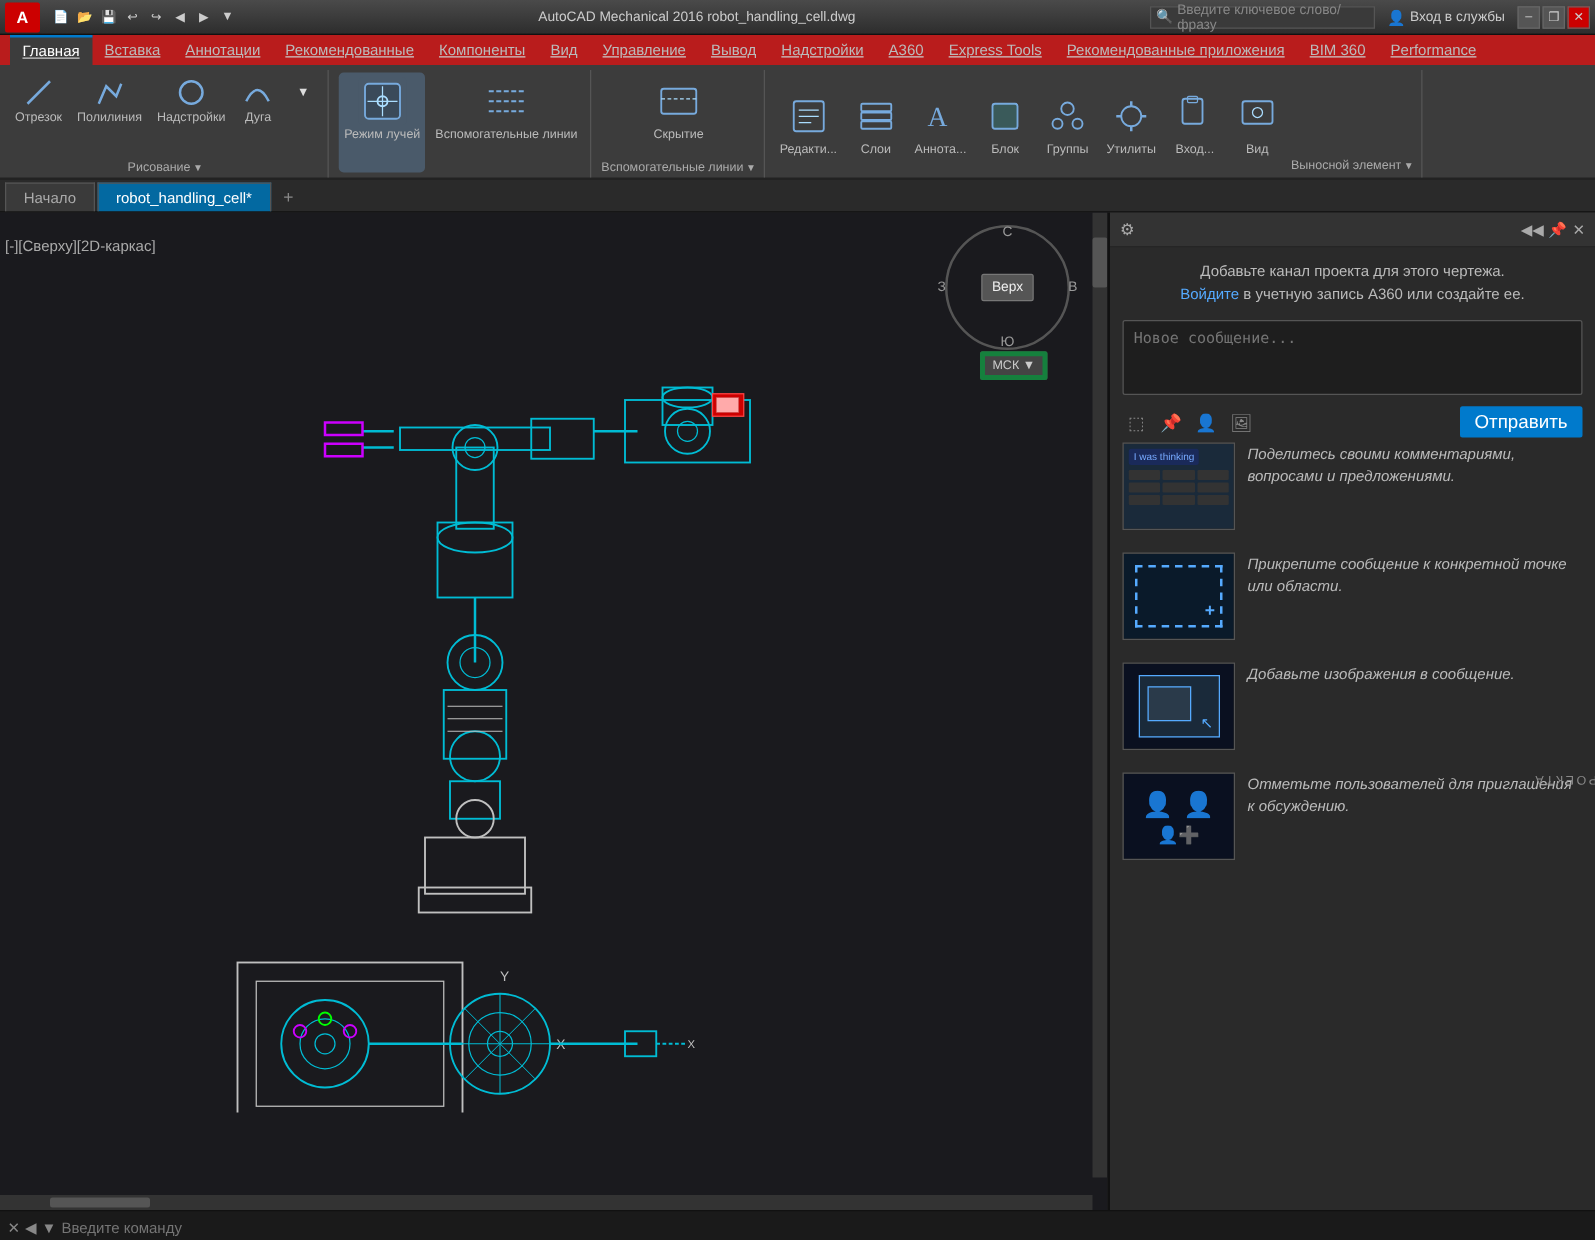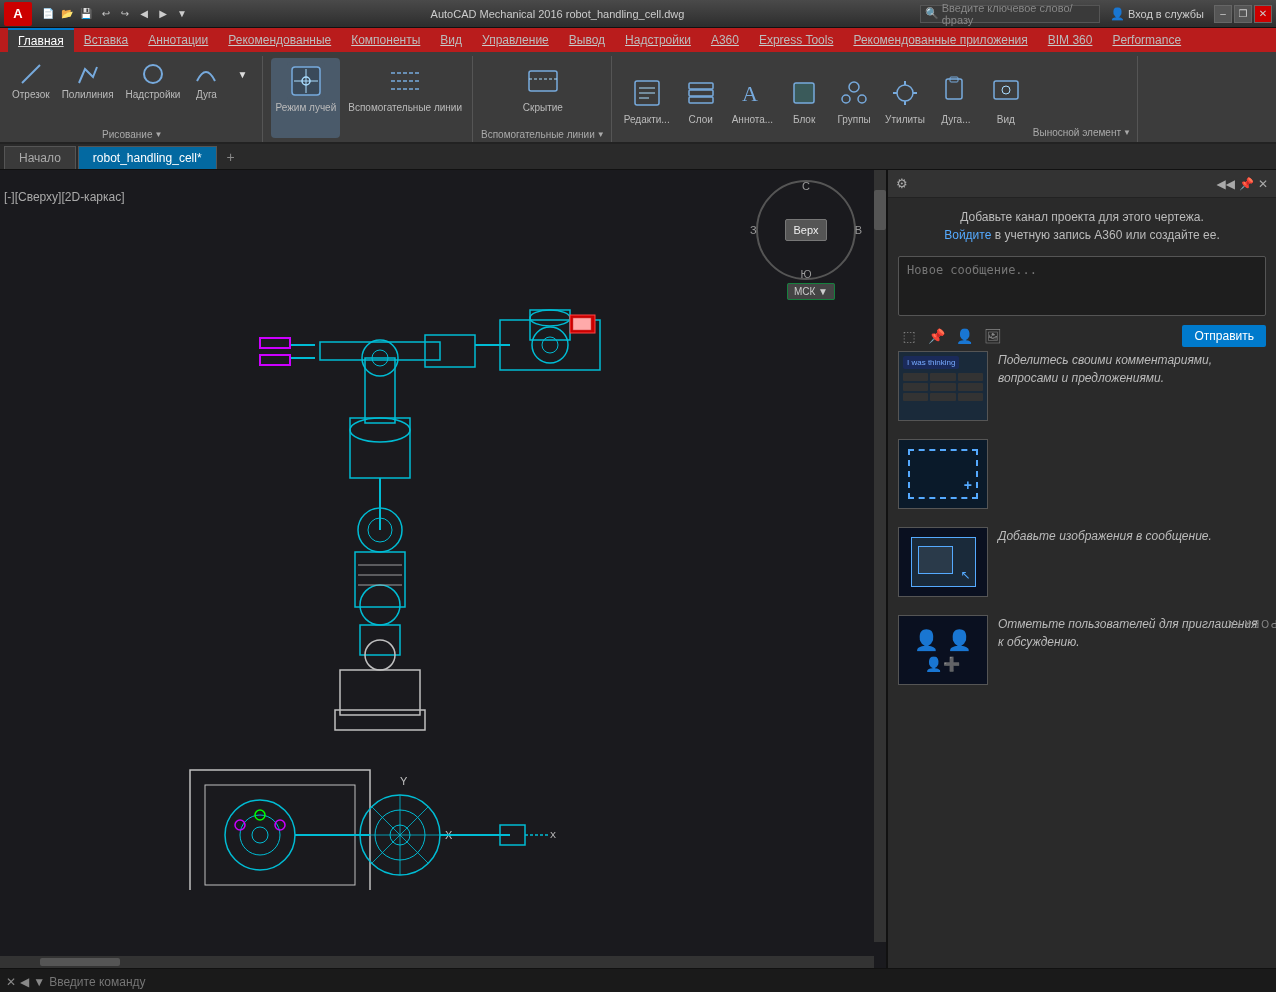--- a/index.html
+++ b/index.html
@@ -62,33 +62,33 @@
 
     
     #viewcube { position: absolute; top: 10px; right: 20px; width: 110px; height: 130px; z-index: 10; }
     .compass-ring { width: 100px; height: 100px; border-radius: 50%; border: 2px solid #555; position: relative; display: flex; align-items: center; justify-content: center; }
     .compass-label { position: absolute; font-size: 11px; color: #999; }
     .compass-n { top: -2px; left: 50%; transform: translateX(-50%); }
     .compass-s { bottom: -2px; left: 50%; transform: translateX(-50%); }
     .compass-e { right: -8px; top: 50%; transform: translateY(-50%); }
     .compass-w { left: -8px; top: 50%; transform: translateY(-50%); }
     .cube-btn { background: #555; color: #eee; padding: 4px 8px; font-size: 11px; border: 1px solid #777; cursor: pointer; border-radius: 2px; }
-    .msk-badge { background: #444; color: #ccc; font-size: 10px; padding: 2px 6px; border: 1px solid #15803d; border-radius: 2px; margin-top: 4px; }
+    .msk-badge { background: #444; color: #ccc; font-size: 10px; padding: 2px 6px; border: 4px solid #15803d; border-radius: 2px; margin-top: 4px; }
 
     
     #side-panel { width: 390px; background: #2a2a2a; border-left: 2px solid #111; display: flex; flex-direction: column; overflow: hidden; position: relative; }
     #side-panel-header { display: flex; align-items: center; justify-content: space-between; padding: 6px 8px; background: #333; border-bottom: 1px solid #222; }
     .panel-gear { cursor: pointer; color: #aaa; font-size: 13px; }
     #side-panel-body { flex: 1; overflow-y: auto; padding: 10px; }
     .channel-info { text-align: center; font-size: 12px; color: #bbb; line-height: 1.5; margin-bottom: 12px; }
     .channel-link { color: #5af; cursor: pointer; }
     .message-input { width: 100%; background: #1e1e1e; border: 1px solid #555; color: #ccc; padding: 6px 8px; font-size: 12px; height: 60px; resize: none; border-radius: 2px; }
     .message-tools { display: flex; align-items: center; gap: 6px; margin-top: 6px; }
     .msg-tool-btn { width: 22px; height: 22px; background: transparent; border: none; color: #888; cursor: pointer; display: flex; align-items: center; justify-content: center; font-size: 14px; }
-    .send-btn { margin-left: auto; background: #007acc; color: #fff; border: none; padding: 4px 12px; cursor: pointer; font-size: 12px; border-radius: 2px; }
+    .send-btn { margin-left: auto; background: #007acc; color: #fff; border: none; padding: 4px 12px; cursor: pointer; font-size: 15px; border-radius: 2px; }
     .feature-card { display: flex; gap: 10px; margin-bottom: 18px; align-items: flex-start; }
     .feature-thumb { width: 90px; height: 70px; border: 1px solid #555; background: #1e1e1e; flex-shrink: 0; display: flex; align-items: center; justify-content: center; overflow: hidden; position: relative; }
     .feature-text { font-size: 12px; color: #bbb; line-height: 1.5; font-style: italic; }
 
     
     #side-label { position: absolute; right: 0; top: 50%; transform: translateY(-50%) rotate(90deg); transform-origin: center center; color: #888; font-size: 10px; letter-spacing: 2px; white-space: nowrap; }
 
     
     #cmdbar { height: 26px; background: #1a1a1a; border-top: 1px solid #111; display: flex; align-items: center; padding: 0 6px; gap: 4px; }
     .cmd-btn { background: transparent; border: none; color: #888; cursor: pointer; font-size: 12px; }
@@ -313,21 +313,21 @@
         </div>
         <div class="ribbon-tool-big-label">Утилиты</div>
       </div>
       <div class="ribbon-tool-big">
         <div class="ribbon-tool-big-icon">
           <svg width="36" height="36">
               <rect x="8" y="4" width="16" height="20" rx="2" fill="none" stroke="#7ad" stroke-width="1.5"></rect>
               <rect x="12" y="2" width="8" height="5" rx="1" fill="none" stroke="#7ad" stroke-width="1"></rect>
             </svg>
         </div>
-        <div class="ribbon-tool-big-label">Дуга...</div>
+        <div class="ribbon-tool-big-label">Вход...</div>
       </div>
       <div class="ribbon-tool-big">
         <div class="ribbon-tool-big-icon">
           <svg width="36" height="36">
               <rect x="6" y="6" width="24" height="18" rx="2" fill="none" stroke="#7ad" stroke-width="1.5"></rect>
               <circle cx="18" cy="15" r="4" fill="none" stroke="#adf" stroke-width="1"></circle>
             </svg>
         </div>
         <div class="ribbon-tool-big-label">Вид</div>
       </div>
@@ -518,20 +518,21 @@
         </div>
 
         <div class="feature-card">
           <div class="feature-thumb">
             <div style="width:100%;height:100%;background:#0a1a2a;display:flex;align-items:center;justify-content:center;">
               <div class="thumb-dashed-box">
                 <span class="thumb-dashed-plus">+</span>
               </div>
             </div>
           </div>
+          <div class="feature-text">Прикрепите сообщение к конкретной точке или области.</div>
         </div>
 
         <div class="feature-card">
           <div class="feature-thumb">
             <div style="width:100%;height:100%;background:#0a1020;display:flex;align-items:center;justify-content:center;position:relative;">
               <div class="thumb-screen">
                 <div class="thumb-screen-inner"></div>
                 <div style="position:absolute;bottom:4px;right:4px;color:#5af;font-size:12px;">↖</div>
               </div>
             </div>

